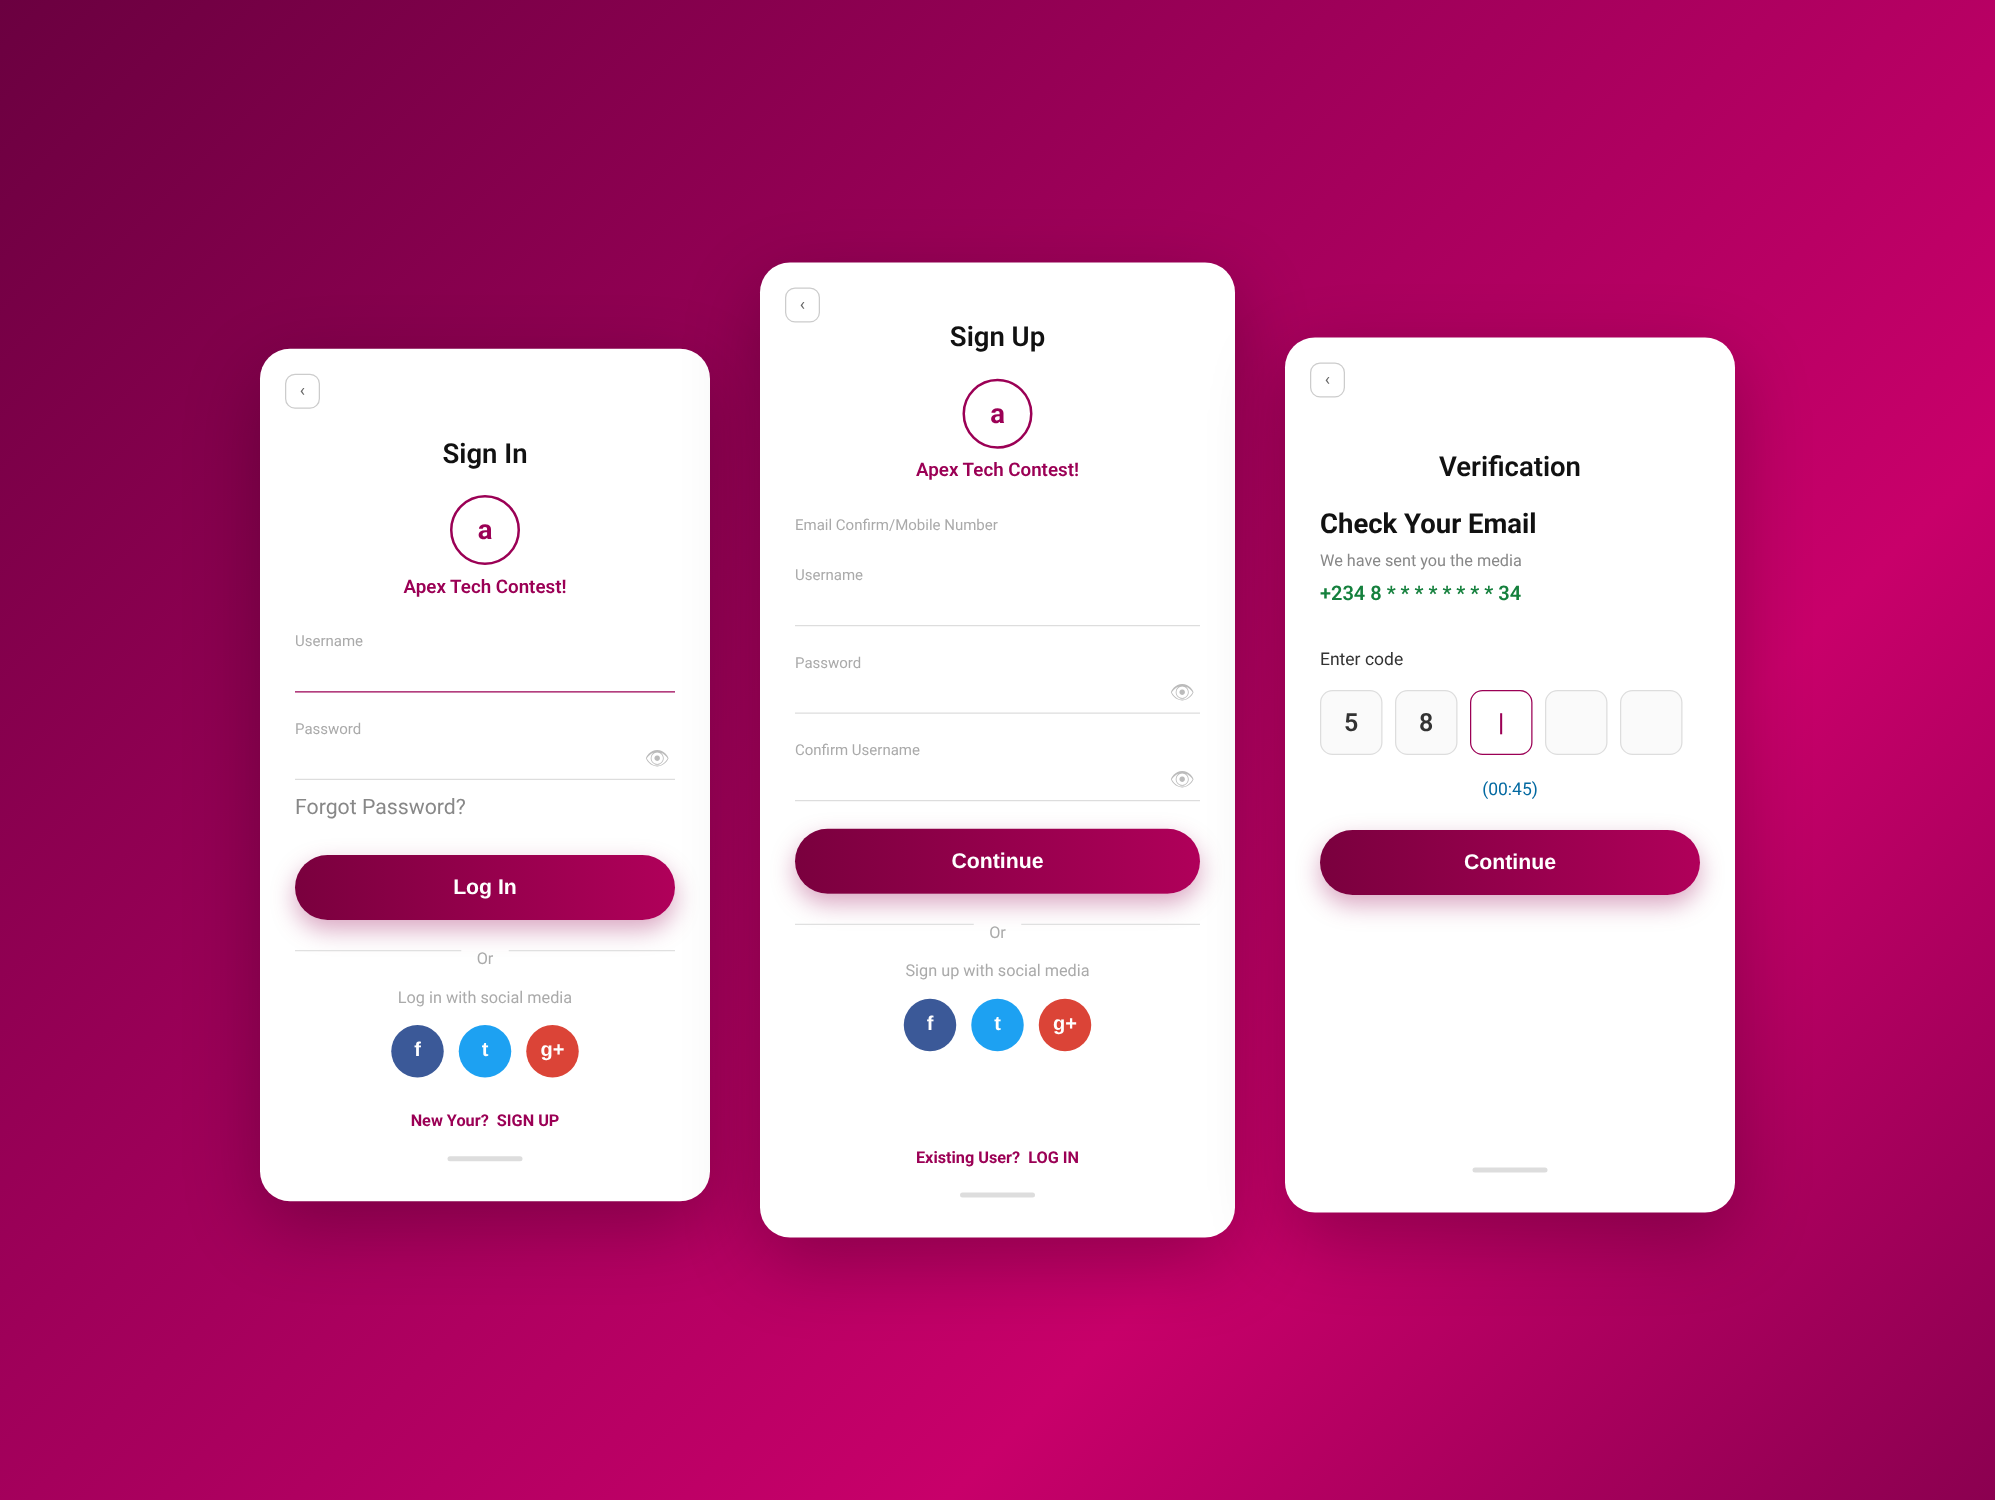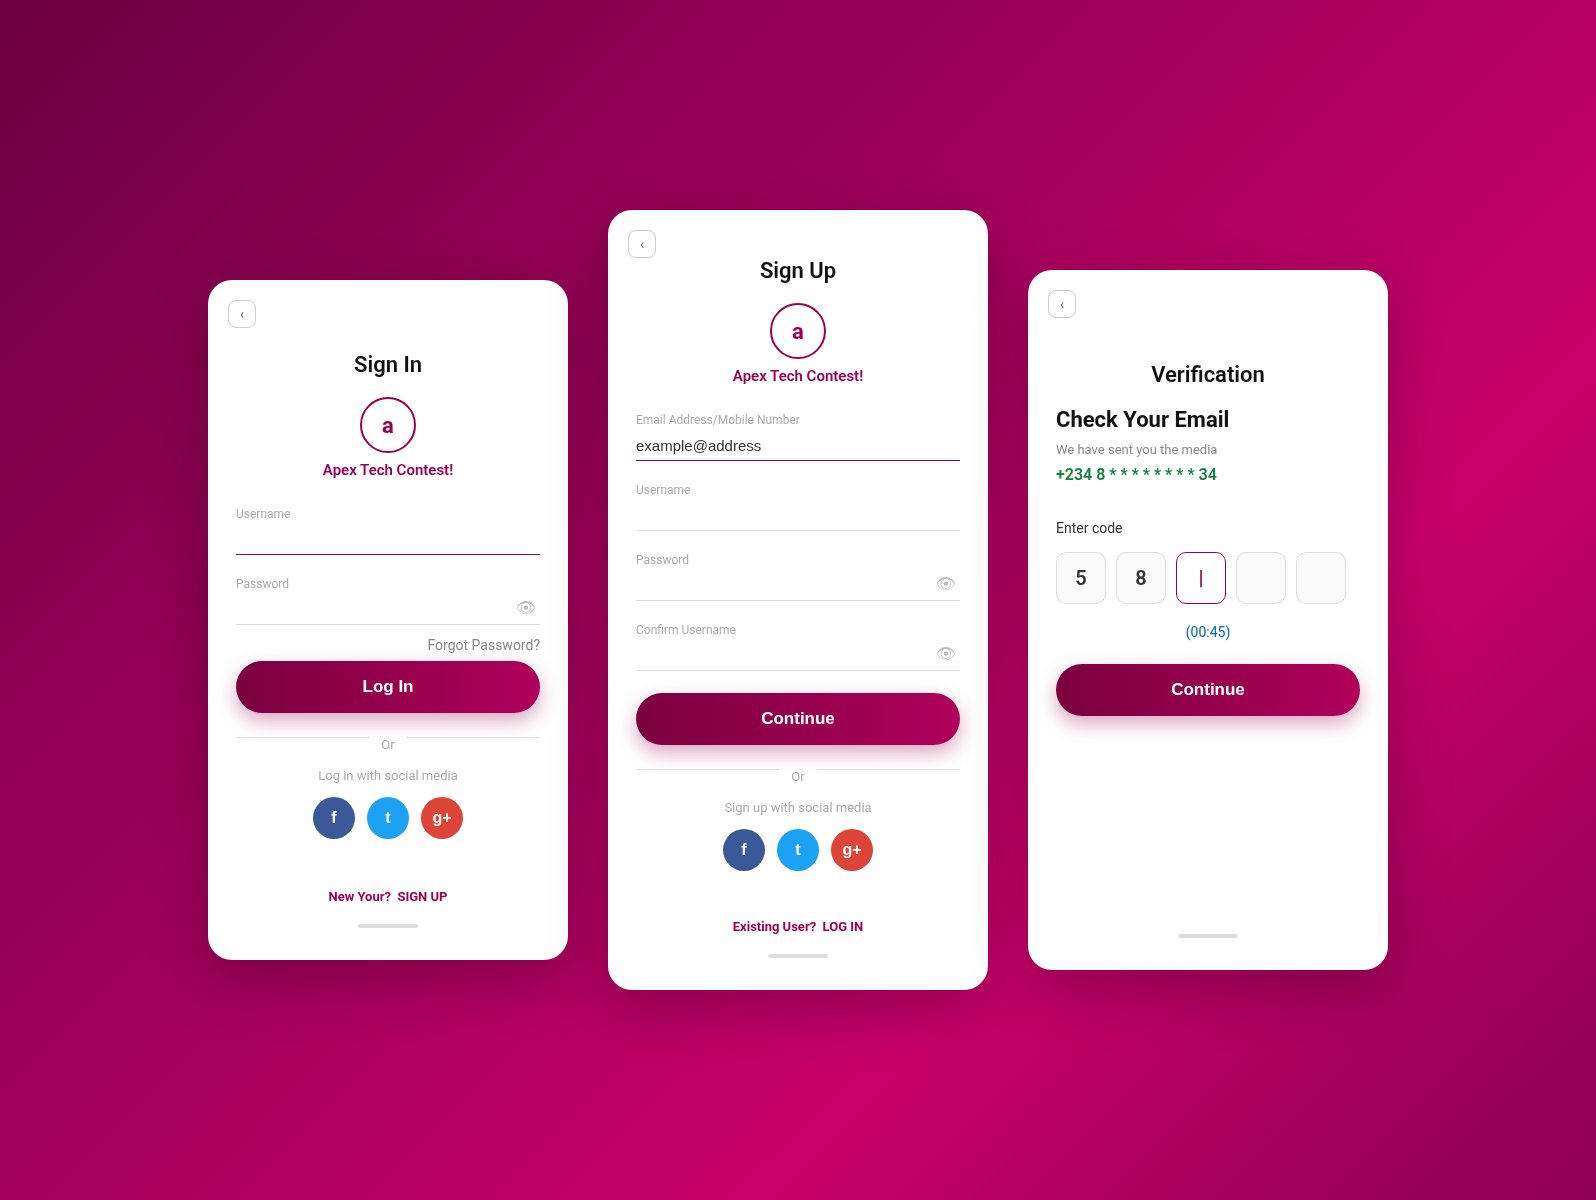--- a/index.html
+++ b/index.html
@@ -123,27 +123,26 @@
       position: absolute;
       right: 4px;
       bottom: 8px;
       color: #bbb;
       font-size: 16px;
       cursor: pointer;
     }
 
     .forgot-link {
       align-self: flex-end;
-      font-size: 14px;
+      font-size: 17px;
       color: #888;
       cursor: pointer;
       margin-top: -10px;
-      margin-bottom: 8px;
-      width: 100%;
-      text-align: right;
+      margin-bottom: 28px;
+      width: 100%;
     }
 
     .primary-btn {
       width: 100%;
       padding: 16px;
       background: linear-gradient(90deg, #7a003e 0%, #b0005a 100%);
       color: white;
       border: none;
       border-radius: 50px;
       font-size: 17px;
@@ -370,22 +369,21 @@
 <div class="card card-signup">
   <div class="back-btn">‹</div>
   <div class="signup-top-spacer"></div>
   <h2 class="card-title">Sign Up</h2>
   <div class="logo-circle">
     <span>a</span>
   </div>
   <div class="brand-name">Apex Tech Contest!</div>
 
   <div class="field-group">
-    <label class="field-label">Email Address/Mobile Number</label>
-    <input class="field-input active-border" type="text" value="example@address" style="">
+    <label class="field-label">Email Confirm/Mobile Number</label>
   </div>
 
   <div class="field-group">
     <label class="field-label">Username</label>
     <input class="field-input" type="text" style="">
   </div>
 
   <div class="field-group">
     <label class="field-label">Password</label>
     <input class="field-input" type="password" style="">

